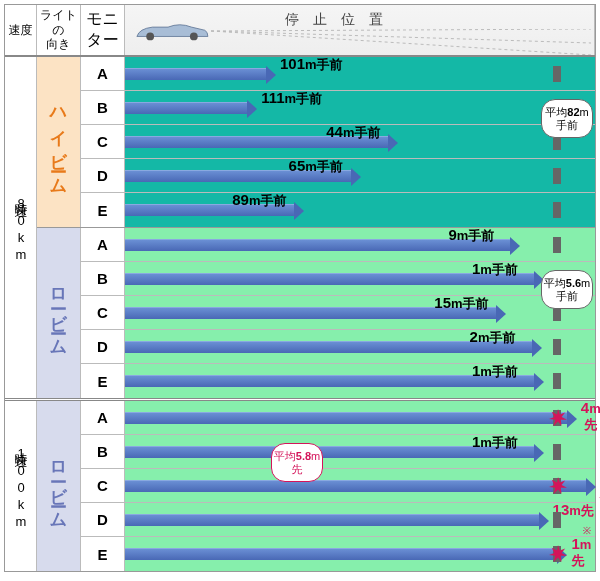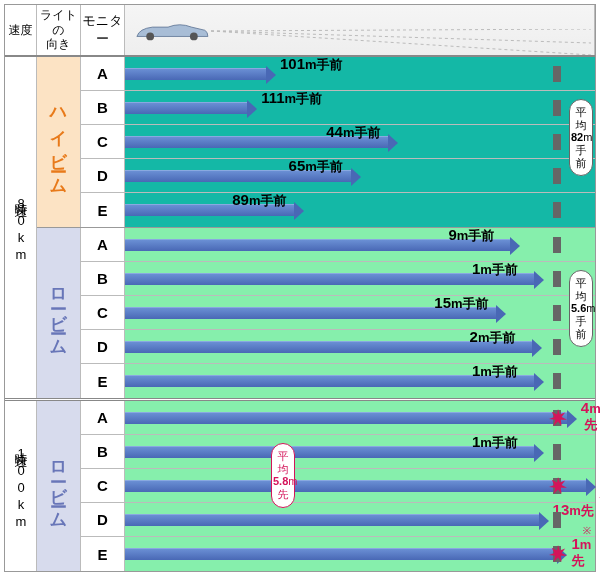--- a/index.html
+++ b/index.html
@@ -29,44 +29,45 @@
 .track{flex:1;position:relative}
 .hi-bg{background:#14b8a6}
 .lo-bg{background:#86efac}
 .bar{position:absolute;top:11px;left:0;height:12px;background:linear-gradient(#6a8fd4,#4968b5);border-top:1px solid #89a9e0}
 .bar::after{content:"";position:absolute;right:-10px;top:-3px;border-left:10px solid #4968b5;border-top:9px solid transparent;border-bottom:9px solid transparent}
 .val{position:absolute;top:-2px;font-weight:700;font-size:13px}
 .val .n{font-size:15px}
 .val.red{color:#d4145a}
 .obst{position:absolute;right:34px;top:9px;width:8px;height:16px;background:#666}
 .crash{position:absolute;top:8px}
-.avg{position:absolute;right:2px;width:24px;background:#fff;border:1px solid #666;border-radius:14px;font-size:11px;text-align:center;padding:6px 1px;line-height:1.15;z-index:5}
+.avg{position:absolute;right:2px;width:52px;background:#fff;border:1px solid #666;border-radius:14px;font-size:11px;text-align:center;padding:6px 1px;line-height:1.15;z-index:5}
 .avg .n{font-weight:700}
 .avg.red{border-color:#d4145a;color:#d4145a}
 .sect{border-bottom:3px double #888}
 .sect:last-child{border-bottom:none}
 .block{display:flex;border-bottom:1px solid #999}
 .block:last-child{border-bottom:none}
 .note{position:absolute;right:4px;font-size:10px;color:#d4145a}
 </style>
 </head>
 <body>
 
 <div class="wrap">
  <div class="hdr">
   <div class="col-speed">速度</div>
   <div class="col-light" style="white-space:pre-line;line-height:1.2">ライトの
 向き</div>
-  <div class="col-mon" style="font-size:13px">モニター</div>
+  <div class="col-mon" style="font-size:16px">モニター</div>
   <div class="col-stop">
     <svg class="car" viewBox="0 0 100 30">
           <path fill="#a8bdd6" stroke="#5a7090" d="M5 22 Q8 12 25 10 L45 10 Q60 4 75 10 L92 14 Q96 16 96 22 L5 22 Z"></path>
           <circle cx="22" cy="22" r="5" fill="#555"></circle>
           <circle cx="78" cy="22" r="5" fill="#555"></circle>
         </svg>
+    <span class="stop-lbl">停止位置</span>
     <svg style="position:absolute;left:86px;top:24px;width:380px;height:26px">
           <line x1="0" y1="2" x2="380" y2="0" stroke="#bbb" stroke-dasharray="3 3"></line>
           <line x1="0" y1="2" x2="380" y2="14" stroke="#bbb" stroke-dasharray="3 3"></line>
           <line x1="0" y1="2" x2="380" y2="26" stroke="#bbb" stroke-dasharray="3 3"></line>
         </svg>
   </div>
  </div>
 
  <div class="body">
   <div style="display:flex;flex-direction:column;width:100%">

